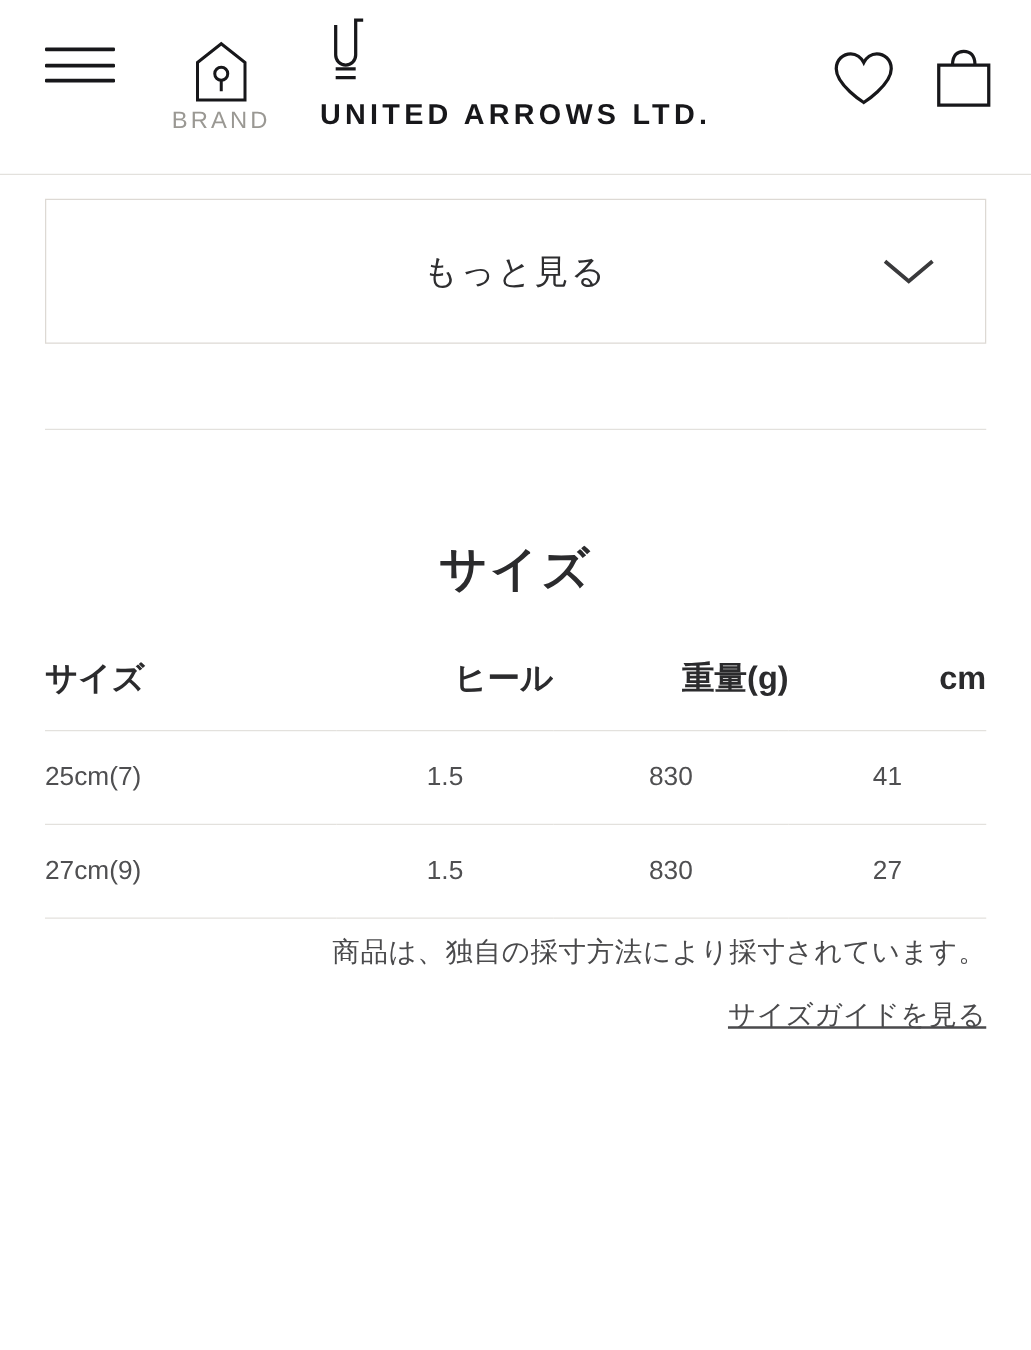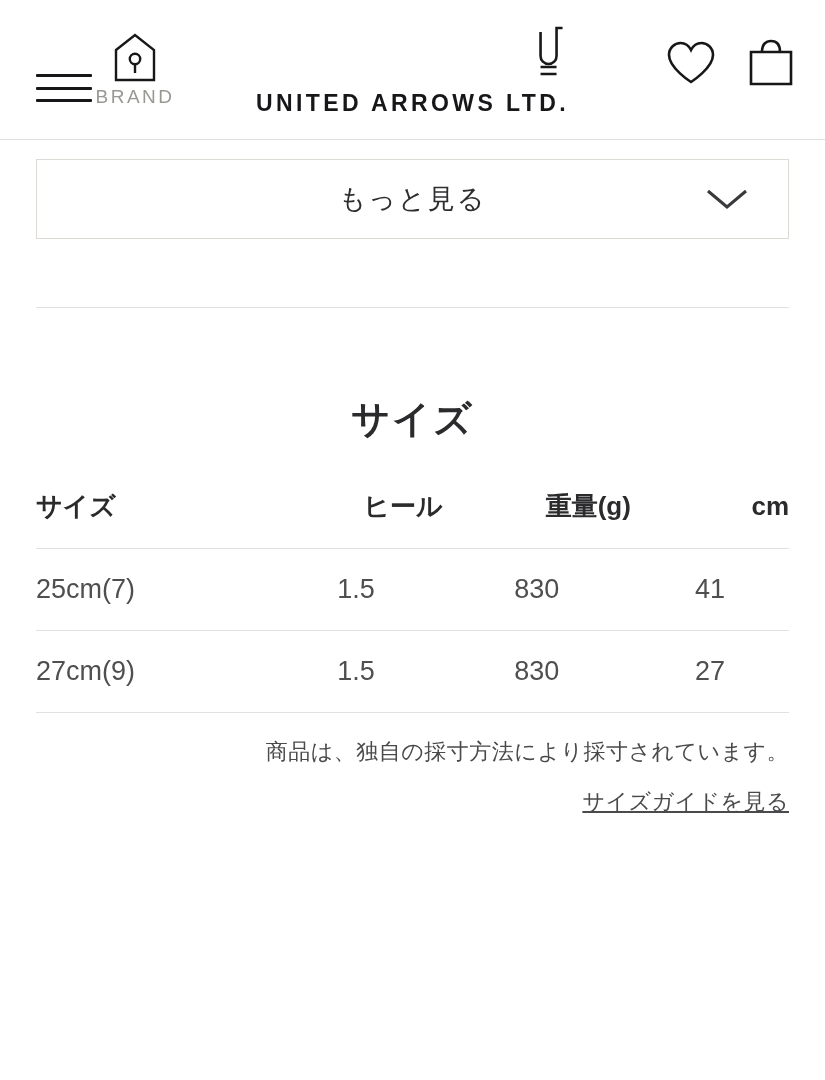--- a/index.html
+++ b/index.html
@@ -16,21 +16,22 @@
   .header {
     position: relative;
     height: 140px;
     border-bottom: 1px solid #e3e1dd;
     display: flex;
     align-items: flex-start;
     padding: 0 36px;
   }
   .hdr-left {
     display: flex;
-    align-items: flex-end;
+    align-items: flex-start;
+    gap: 42px;
     margin-top: 32px;
   }
   .hamburger {
     width: 56px;
     height: 40px;
     display: flex;
     flex-direction: column;
     justify-content: space-between;
     padding: 6px 0;
     cursor: pointer;
@@ -53,25 +54,25 @@
   .brand-btn .brand-label {
     font-size: 19px;
     letter-spacing: 2.5px;
     color: #9a9893;
     margin-top: 2px;
   }
 
   .logo-wrap {
     position: absolute;
     left: 50%;
-    top: 26px;
+    top: 14px;
     transform: translateX(-50%);
     display: flex;
     flex-direction: column;
-    align-items: flex-end;
+    align-items: flex-start;
   }
   .logo-mark { width: 40px; height: 58px; }
   .logo-text {
     font-size: 23px;
     letter-spacing: 3.4px;
     font-weight: bold;
     color: #17171a;
     margin-top: 6px;
     white-space: nowrap;
   }
@@ -84,21 +85,21 @@
     align-items: center;
     gap: 30px;
   }
   .icon-btn { cursor: pointer; display: block; }
 
   
   .main { padding: 0 36px; }
 
   .more-btn {
     margin-top: 19px;
-    height: 80px;
+    height: 116px;
     border: 1px solid #ddd9d4;
     display: flex;
     align-items: center;
     justify-content: center;
     position: relative;
     cursor: pointer;
     background: #fff;
   }
   .more-btn .label {
     font-size: 27px;
@@ -146,29 +147,29 @@
   table.size-table td.col-heel { width: 23%; }
   table.size-table th.col-weight,
   table.size-table td.col-weight { width: 25%; }
   table.size-table th.col-cm,
   table.size-table td.col-cm { width: 21%; }
   table.size-table tbody tr { border-top: 1px solid #e3e1dd; }
   table.size-table tbody tr:last-child { border-bottom: 1px solid #e3e1dd; }
   table.size-table td {
     padding: 25px 0;
     text-align: center;
-    font-size: 27px;
+    font-size: 21px;
     color: #4f4f51;
   }
 
   .note {
     text-align: right;
     font-size: 22px;
     color: #4a4a4c;
-    margin-top: 24px;
+    margin-top: 12px;
     letter-spacing: 0.5px;
   }
   .guide-link-wrap { text-align: right; margin-top: 20px; }
   .guide-link {
     font-size: 22px;
     color: #4a4a4c;
     text-decoration: underline;
     cursor: pointer;
     letter-spacing: 0.5px;
   }

